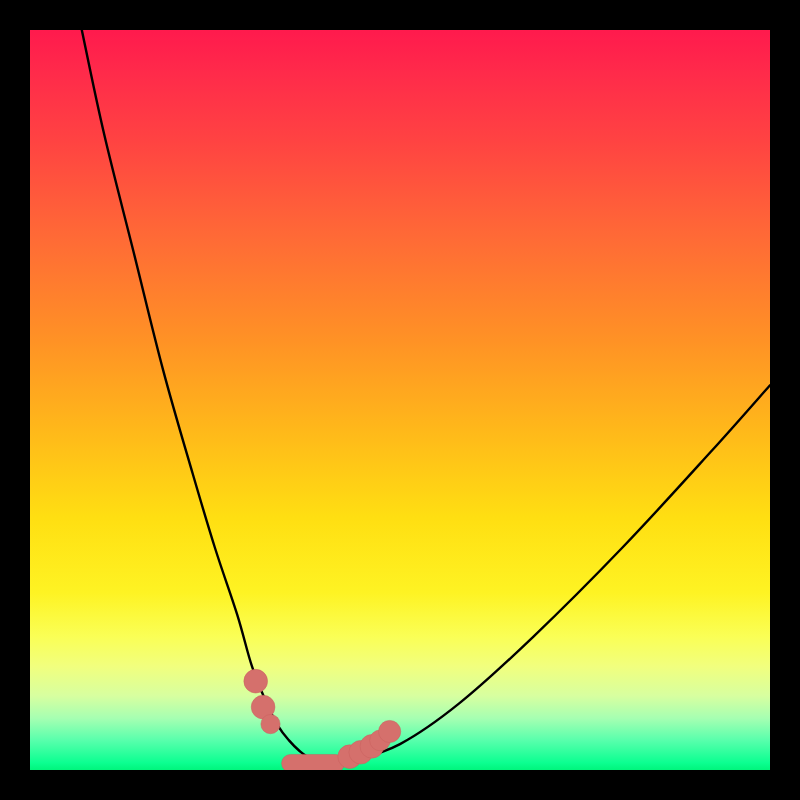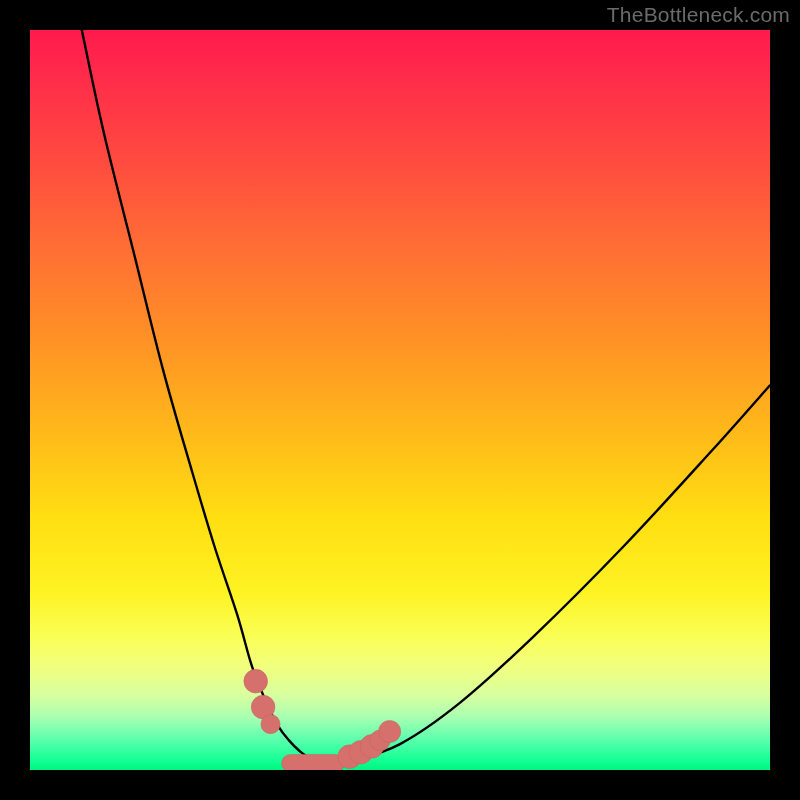--- a/index.html
+++ b/index.html
@@ -64,21 +64,20 @@
     width: 740px;
     height: 740px;
     overflow: visible;
   }
 </style>
 </head>
 <body>
 
 <div class="stage">
 
-  <div class="watermark">TheBottleneck.com</div>
 
   <div class="plot-area">
     <div class="gradient"></div>
 
     <svg class="curve-layer" viewBox="0 0 740 740" preserveAspectRatio="none">
       <path id="curve-path" fill="none" stroke="#000" stroke-width="2.4" stroke-linecap="round" stroke-linejoin="round" d="M 51.800000000000004 0 C 55.79600000000001 18.648000000000003, 64.676 63.64000000000002, 74 103.60000000000002 C 83.324 143.56000000000003, 92.94400000000002 179.376, 103.60000000000001 222 C 114.256 264.62399999999997, 122.54399999999998 300.44, 133.2 340.4 C 143.856 380.35999999999996, 153.476 412.032, 162.8 444 C 172.12400000000002 475.968, 177.008 492.692, 185 518 C 192.992 543.308, 200.54000000000002 563.288, 207.20000000000002 584.6 C 213.86 605.912, 216.672 620.4159999999999, 222 636.4 C 227.328 652.384, 232.138 662.7439999999999, 236.8 673.4 C 241.46200000000002 684.056, 243.904 688.94, 247.9 695.6 C 251.89600000000002 702.26, 255.00400000000002 705.7379999999999, 259 710.4 C 262.996 715.062, 266.104 718.17, 270.09999999999997 721.5 C 274.09599999999995 724.83, 276.538 726.9019999999999, 281.2 728.9 C 285.86199999999997 730.898, 288.008 732.6, 296 732.6 C 303.992 732.6, 312.28000000000003 732.23, 325.6 728.9 C 338.92 725.5699999999999, 351.35200000000003 724.09, 370 714.1 C 388.64799999999997 704.11, 405.224 692.7139999999999, 429.2 673.4 C 453.176 654.086, 473.8960000000001 634.7719999999999, 503.20000000000005 606.8 C 532.504 578.828, 560.032 551.3, 592 518 C 623.968 484.7, 654.1600000000001 451.10400000000004, 680.8000000000001 421.8 C 707.44 392.496, 729.344 367.188, 740 355.2"></path>
       <g id="marker-group">
           <rect x="251.60000000000002" y="724.46" width="62.89999999999998" height="17.76" rx="8.88" ry="8.88" fill="#d5706c" stroke="#c9615e" stroke-width="0.5"></rect>
           <circle cx="225.7" cy="651.2" r="11.84" fill="#d5706c" stroke="#c9615e" stroke-width="0.5"></circle>
           <circle cx="233.1" cy="677.1" r="11.84" fill="#d5706c" stroke="#c9615e" stroke-width="0.5"></circle>

